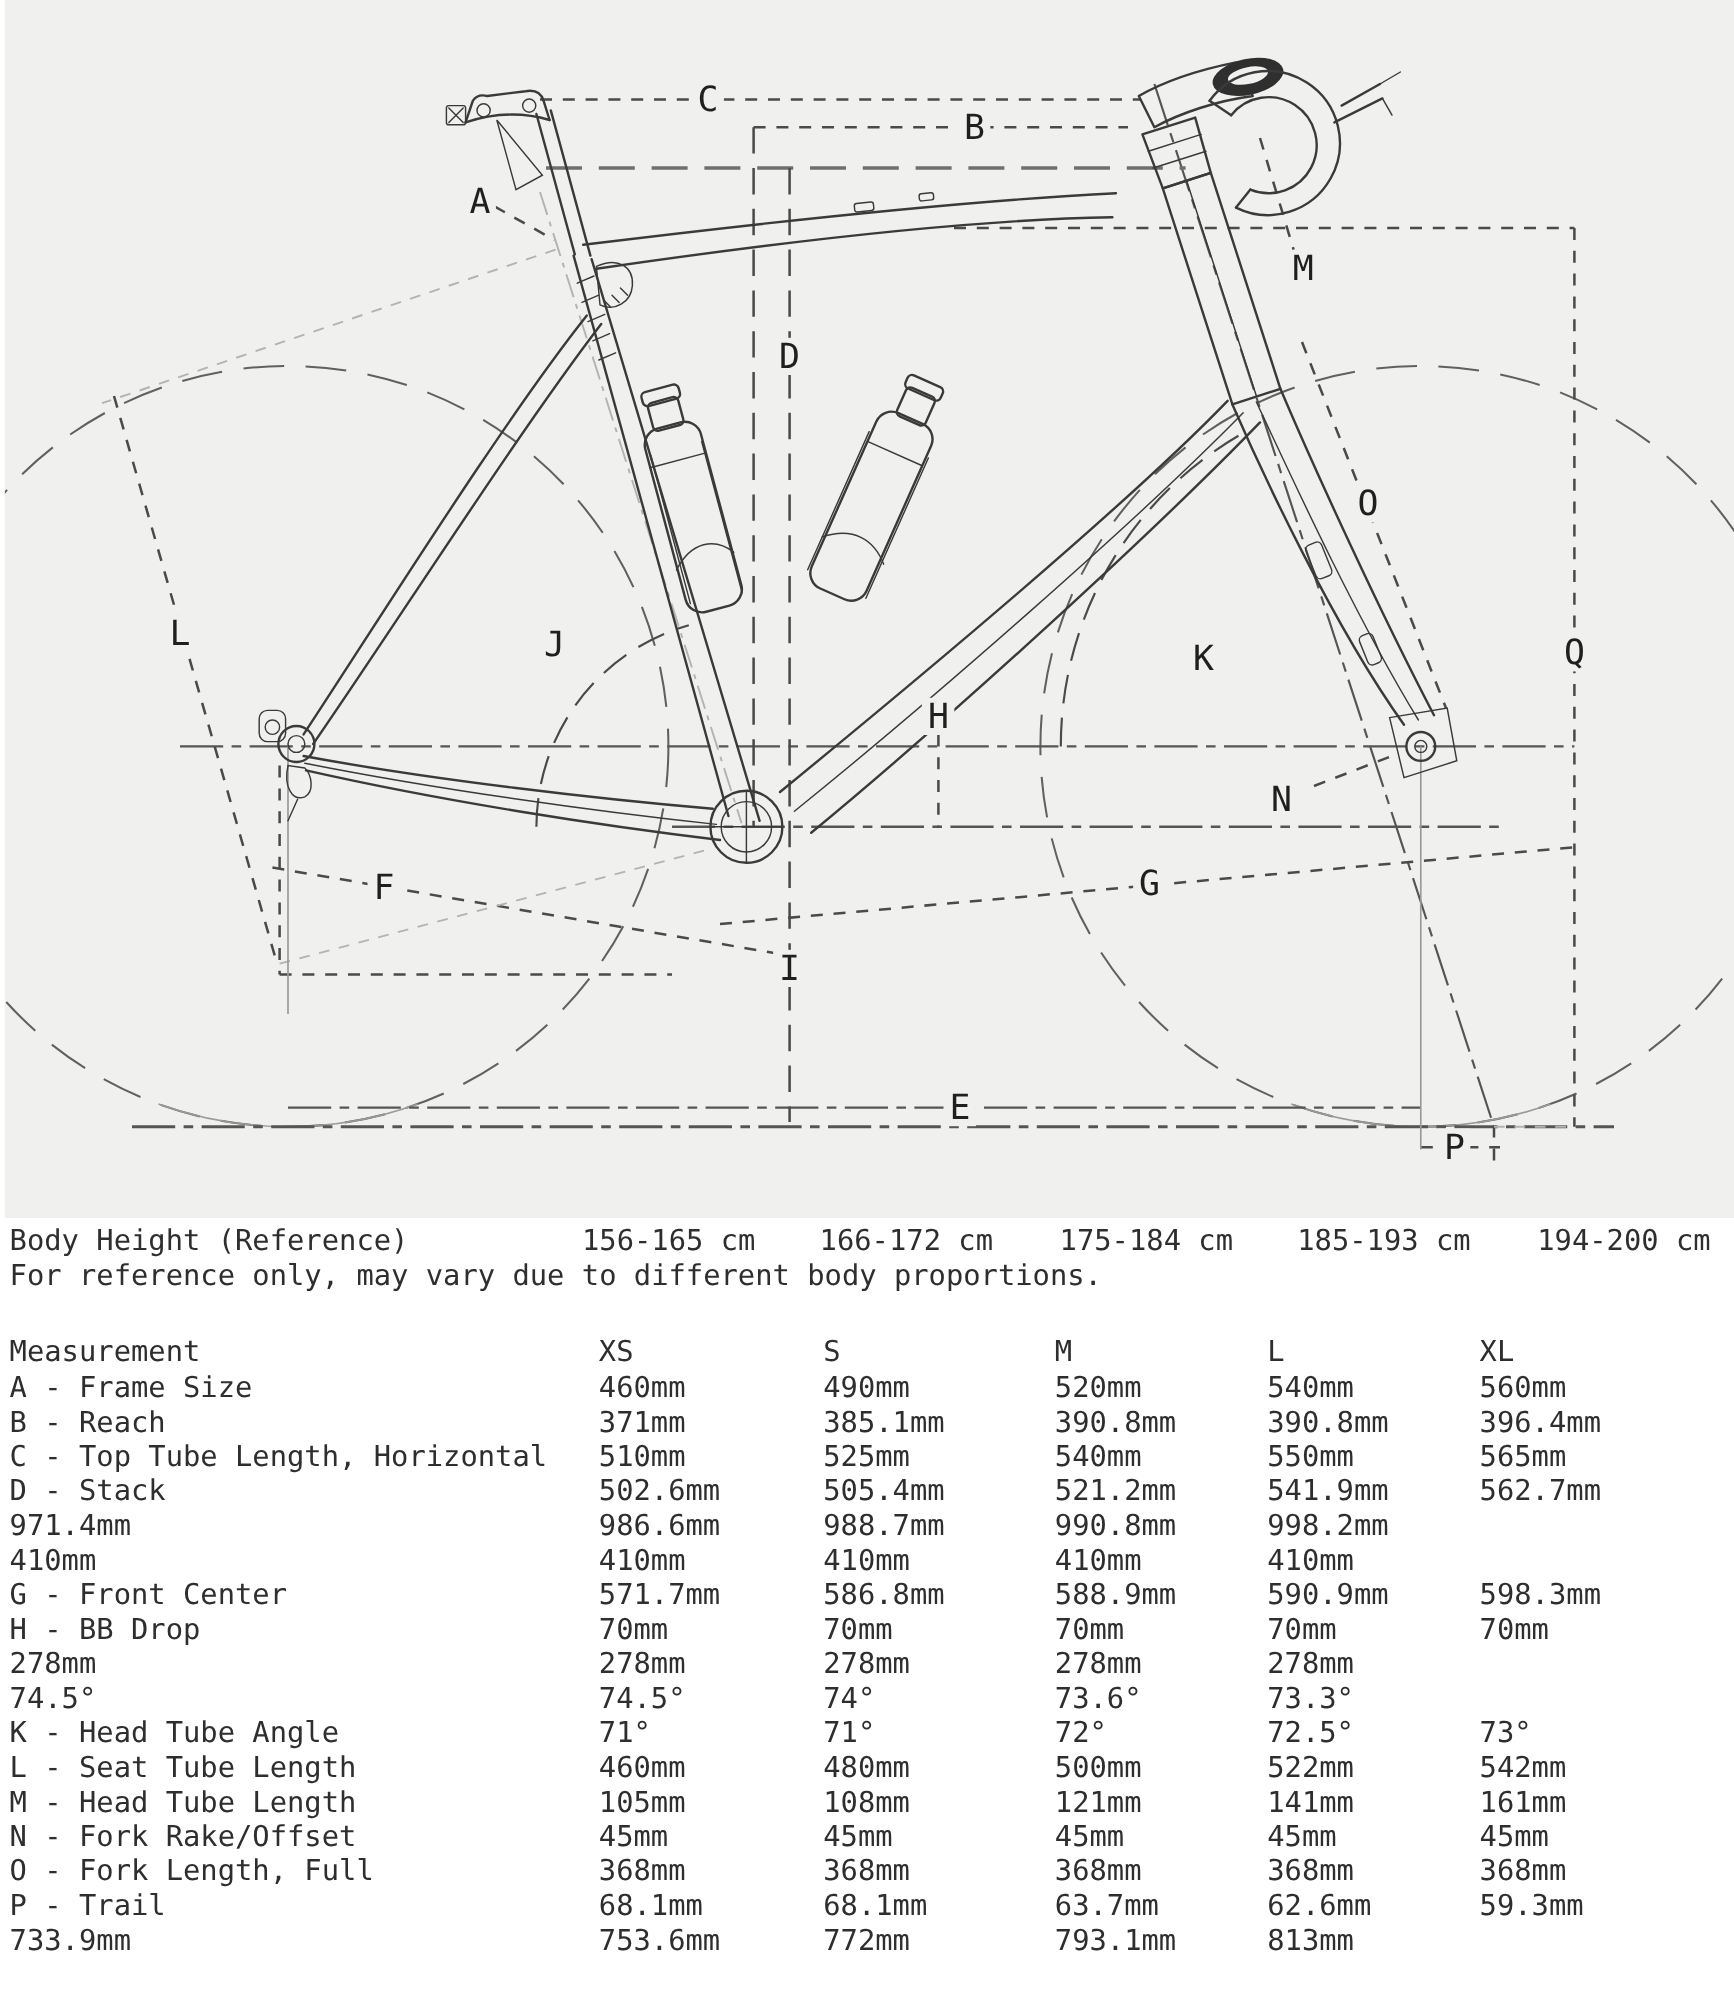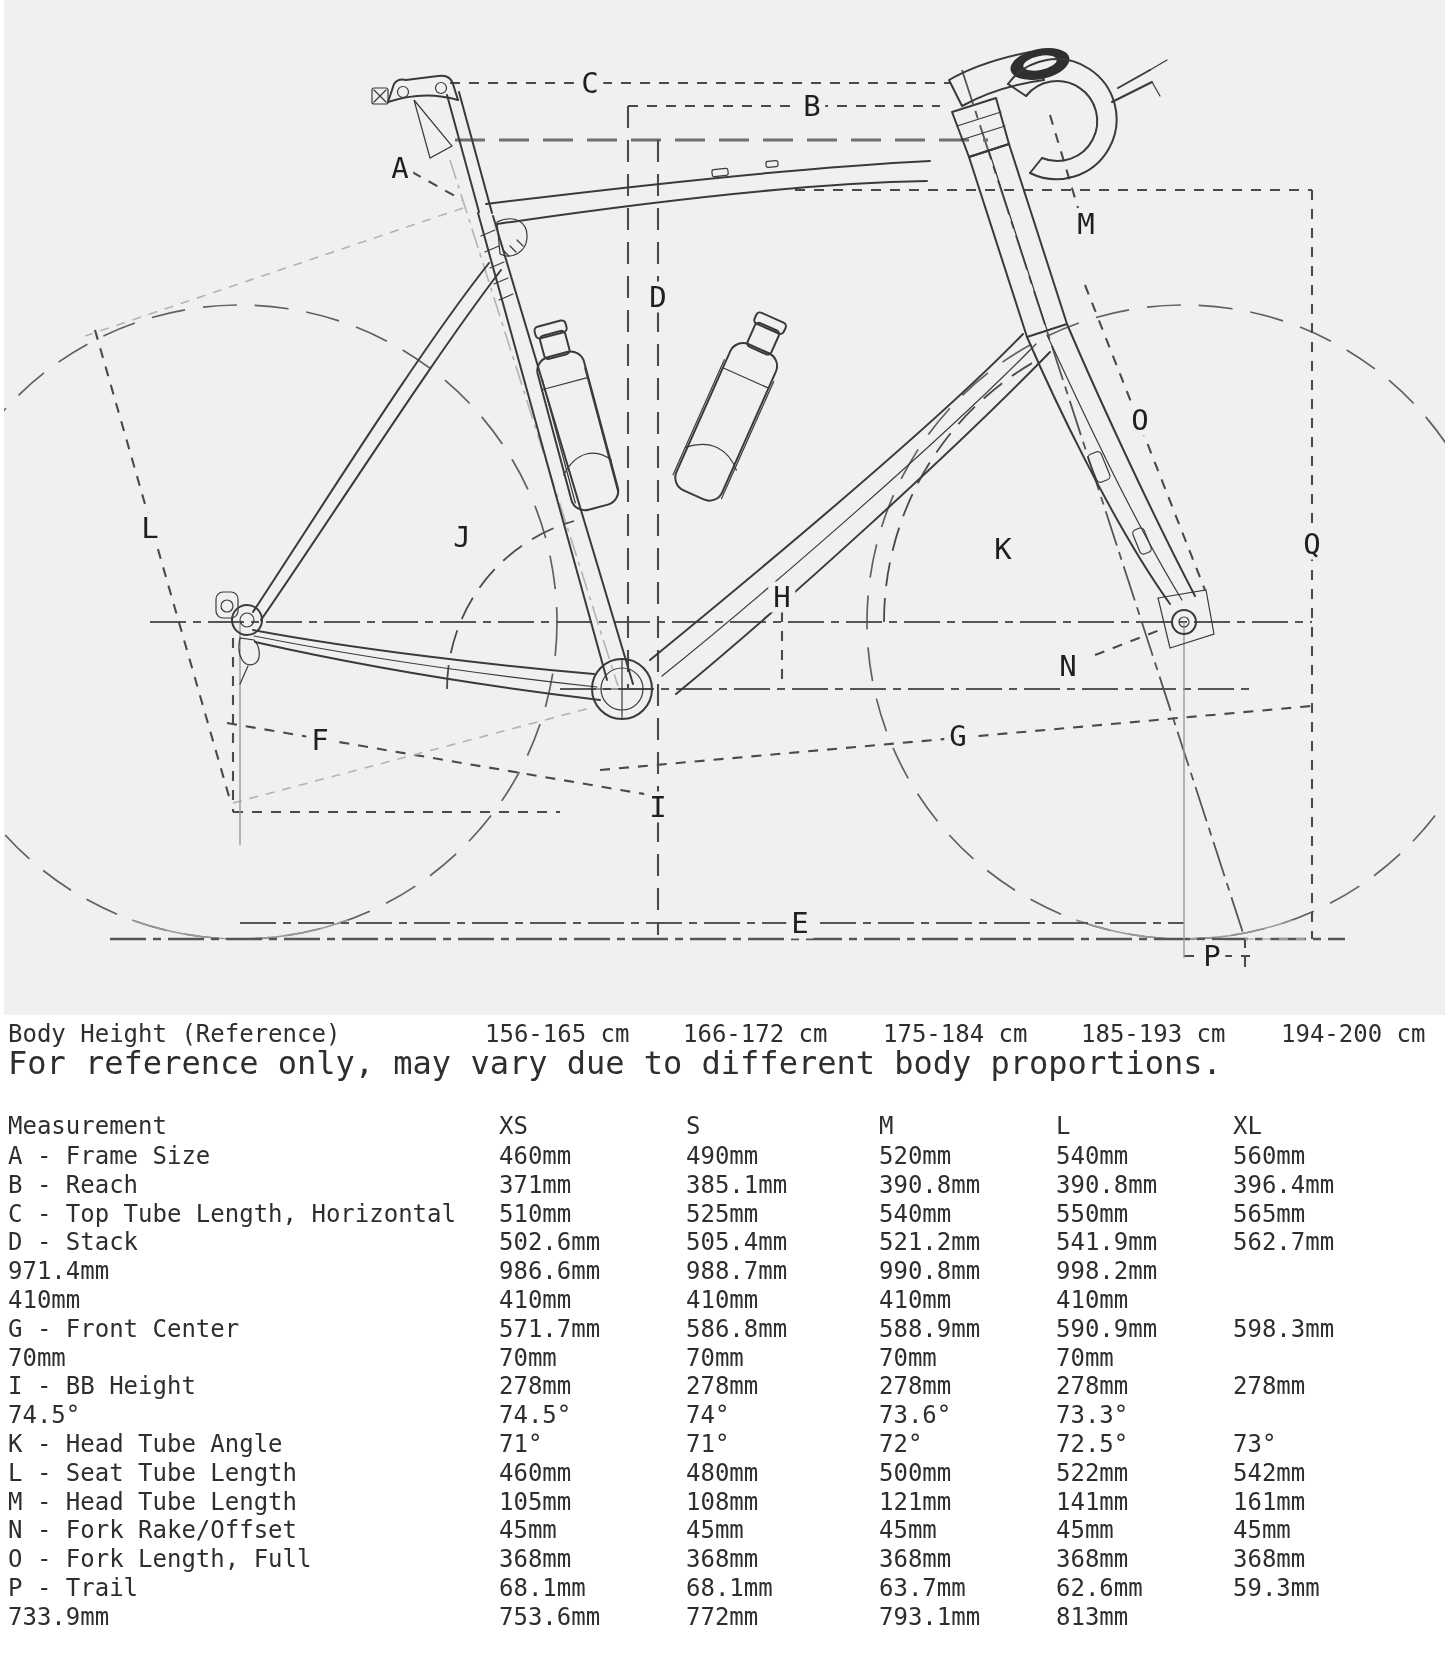--- a/index.html
+++ b/index.html
@@ -26,21 +26,21 @@
   .headline{stroke:#6f6f6f;stroke-width:3;fill:none;stroke-dasharray:30 14;}
   .faint{stroke:#b3b3b3;stroke-width:1.6;fill:none;stroke-dasharray:9 8;}
   .faintsolid{stroke:#9a9a9a;stroke-width:1.4;fill:none;}
   .wheel{stroke:#606060;stroke-width:1.7;fill:none;stroke-dasharray:34 18;}
   .arc{stroke:#4a4a4a;stroke-width:1.8;fill:none;stroke-dasharray:24 12;}
 
   
   .mono-row{position:absolute;left:0;width:1445px;display:grid;padding-left:8px;
             font-size:24px;line-height:28.8px;white-space:nowrap;}
   #bh-row{top:1020px;grid-template-columns:477px 198px 200px 198px 200px auto;}
-  #bh-note{position:absolute;left:8px;top:1049px;font-size:32px;line-height:28.8px;white-space:nowrap;}
+  #bh-note{position:absolute;left:8px;top:1049px;font-size:24px;line-height:28.8px;white-space:nowrap;}
   #tbl-header{top:1112px;grid-template-columns:491px 187px 193px 177px 177px auto;}
   #tbl-rows{position:absolute;left:0;top:1142px;width:1445px;}
   .tbl-row{position:relative;width:1445px;height:28.8px;display:grid;padding-left:8px;
            grid-template-columns:491px 187px 193px 177px 177px auto;
            font-size:24px;line-height:28.8px;white-space:nowrap;}
 </style>
 </head>
 <body>
 
 <div id="page">
@@ -334,29 +334,29 @@
       <div class="tbl-row">
         <span>G - Front Center</span>
         <span>571.7mm</span>
         <span>586.8mm</span>
         <span>588.9mm</span>
         <span>590.9mm</span>
         <span>598.3mm</span>
       </div>
 
       <div class="tbl-row">
+        <span>H - BB Drop</span>
         <span>70mm</span>
         <span>70mm</span>
         <span>70mm</span>
         <span>70mm</span>
         <span>70mm</span>
       </div>
 
       <div class="tbl-row">
-        <span>I - BB Height</span>
         <span>278mm</span>
         <span>278mm</span>
         <span>278mm</span>
         <span>278mm</span>
         <span>278mm</span>
       </div>
 
       <div class="tbl-row">
         <span>74.5°</span>
         <span>74.5°</span>

